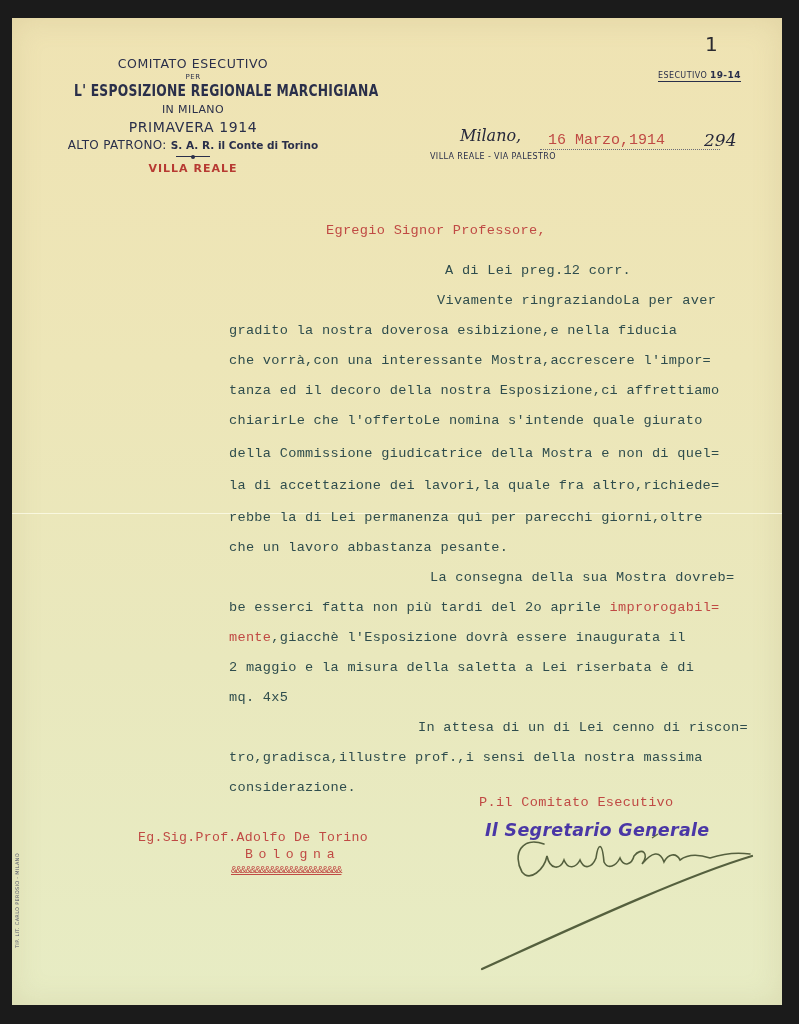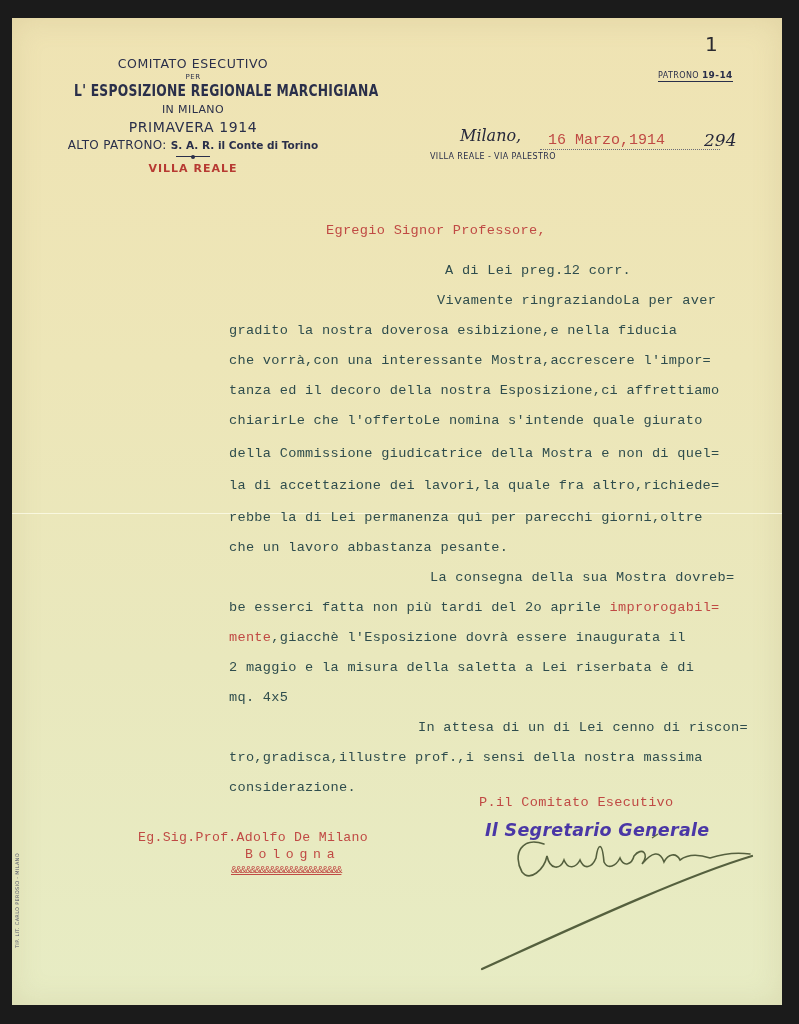--- a/index.html
+++ b/index.html
@@ -65,21 +65,21 @@
     <span class="hdr-line per">PER</span>
     <span class="hdr-line espo">L' ESPOSIZIONE REGIONALE MARCHIGIANA</span>
     <span class="hdr-line milano-h">IN MILANO</span>
     <span class="hdr-line prim">PRIMAVERA 1914</span>
     <span class="hdr-line alto"><span class="lbl">ALTO PATRONO: </span><span class="val">S. A. R. il Conte di Torino</span></span>
     <span class="divider"></span>
     <span class="hdr-line villa">VILLA REALE</span>
   </div>
 
   <div class="abs page-num">1</div>
-  <div class="abs tel"><span>PATRONO </span><b>19-14</b></div>
+  <div class="abs tel"><span>ESECUTIVO </span><b>19-14</b></div>
 
   <div class="abs milano-script">Milano,</div>
   <div class="dotline"></div>
   <div class="abs date-typed">16 Marzo,1914</div>
   <div class="abs year-pre">294</div>
   <div class="abs via">VILLA REALE - VIA PALESTRO</div>
 
   <div class="abs typed red salutation">Egregio Signor Professore,</div>
 
   <div id="body-lines">
@@ -105,18 +105,18 @@
 
   <div class="abs typed red firma-comitato">P.il Comitato Esecutivo</div>
   <div class="abs stamp">Il Segretario Generale</div>
 
   <svg class="signature" viewBox="0 0 310 150">
     <path d="M92 20 C70 12 60 30 70 48 C78 58 92 46 95 32 C98 46 108 46 112 36 C116 46 124 44 128 36 C132 46 140 44 144 34 C146 20 150 16 152 38 C156 46 164 42 168 34 C172 44 180 40 182 32 C190 22 198 30 190 40 C200 28 208 26 212 38 C216 30 224 28 228 36 C236 30 246 30 258 34 C270 30 284 28 298 30" fill="none" stroke="#55603e" stroke-width="1.6" stroke-linecap="round"></path>
     <path d="M300 32 C240 50 150 90 30 145" fill="none" stroke="#55603e" stroke-width="2.2" stroke-linecap="round"></path>
     <path d="M200 14 l6 -4" stroke="#55603e" stroke-width="1.3"></path>
   </svg>
 
-  <div class="abs typed red addr-name">Eg.Sig.Prof.Adolfo De Milano</div>
+  <div class="abs typed red addr-name">Eg.Sig.Prof.Adolfo De Torino</div>
   <div class="abs typed red addr-city">Bologna</div>
   <div class="abs addr-under">&amp;&amp;&amp;&amp;&amp;&amp;&amp;&amp;&amp;&amp;&amp;&amp;&amp;&amp;&amp;&amp;&amp;&amp;&amp;&amp;&amp;&amp;&amp;</div>
 
   <div class="abs printer">TIP. LIT. CARLO PEROSIO - MILANO</div>
 </div>
 
 </body></html>

